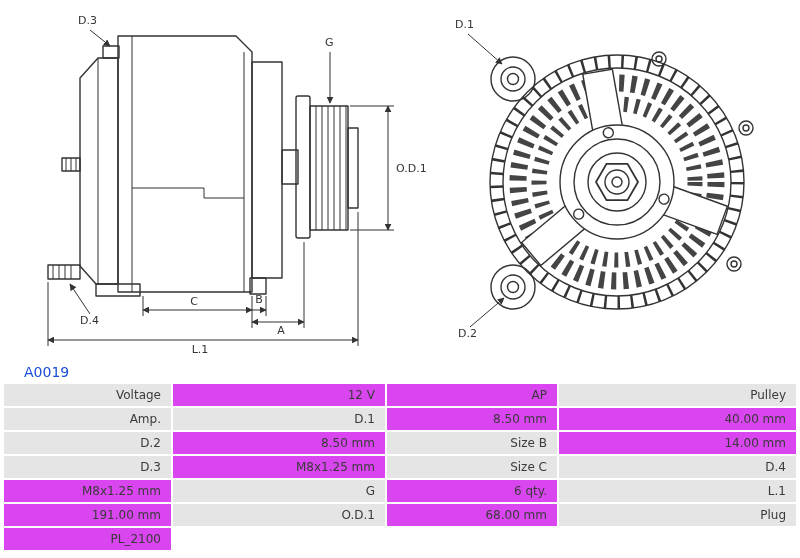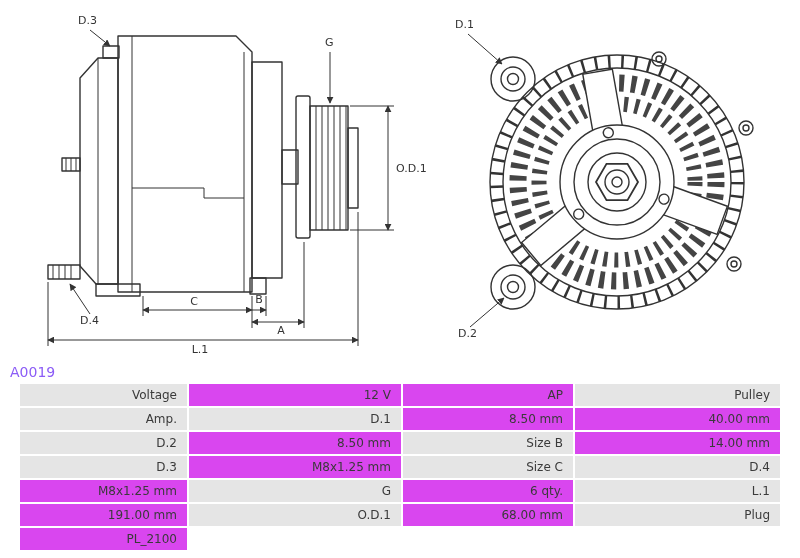--- a/index.html
+++ b/index.html
@@ -1,23 +1,23 @@
 <!DOCTYPE html>
 <html><head>
 <meta charset="utf-8">
 <style>
   html,body { margin:0; padding:0; background:#fff; }
   body { width:800px; height:558px; font-family:"DejaVu Sans", sans-serif; overflow:hidden; }
   svg text { font-family:"DejaVu Sans", sans-serif; font-size:11px; fill:#333; }
-  .partno { color:#8b5cf6; font-size:14px; font-weight:500; padding:2px 0 4px 10px; }
+  .partno { color:#1d4ed8; font-size:14px; font-weight:500; padding:2px 0 4px 10px;margin-left:14px; }
   .spec-table {
     display:grid;
     grid-template-columns:167px 212px 170px 1fr;
     gap:2px;
-    padding:0 20px;
+    padding:0 4px;
     font-size:12px;
     color:#3a3a3a;
     background:#fff;
   }
   .cell { line-height:22px; padding-right:10px; text-align:right; white-space:nowrap; }
   .lab { background:#e5e5e5; }
   .val { background:#d946ef; }
 </style>
 </head>
 <body>

